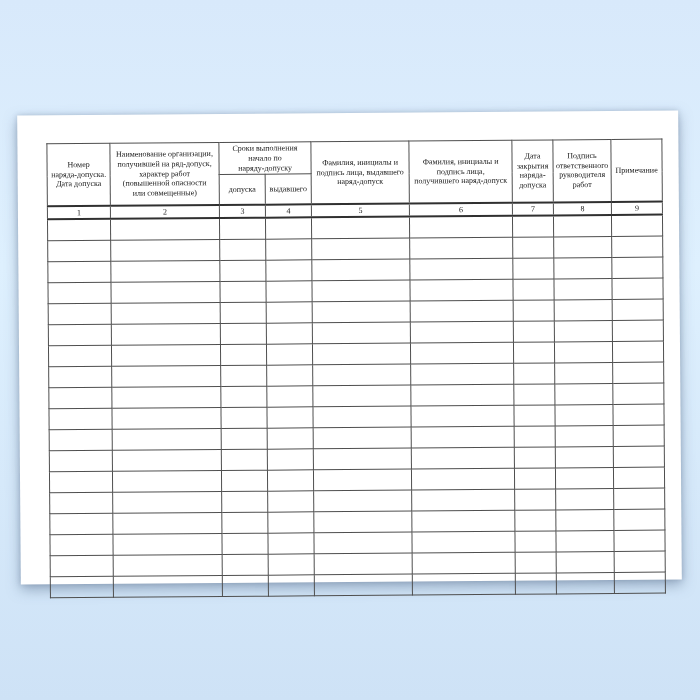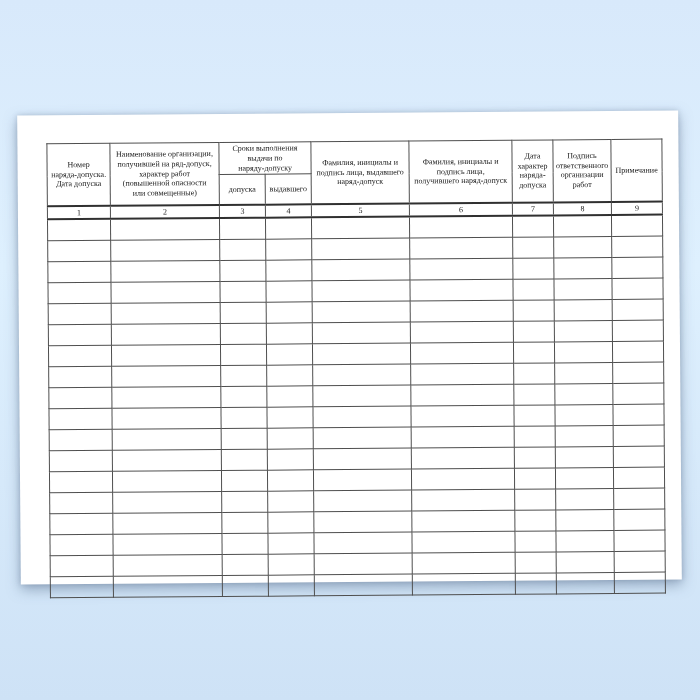--- a/index.html
+++ b/index.html
@@ -74,35 +74,35 @@
       <tr class="head-top">
         <th rowspan="2">Номер
 наряда-допуска.
 Дата допуска</th>
         <th rowspan="2">Наименование организации,
 получившей на ряд-допуск,
 характер работ
 (повышенной опасности
 или совмещенные)</th>
         <th colspan="2">Сроки выполнения
-выдачи по
+начало по
 наряду-допуску</th>
         <th rowspan="2">Фамилия, инициалы и
 подпись лица, выдавшего
 наряд-допуск</th>
         <th rowspan="2">Фамилия, инициалы и
 подпись лица,
 получившего наряд-допуск</th>
         <th rowspan="2">Дата
-характер
+закрытия
 наряда-
 допуска</th>
         <th rowspan="2">Подпись
 ответственного
-организации
+руководителя
 работ</th>
         <th rowspan="2">Примечание</th>
       </tr>
       <tr class="head-sub">
         <th>допуска</th>
         <th>выдавшего</th>
       </tr>
       <tr class="numbers-row">
         <td>1</td>
         <td>2</td>

